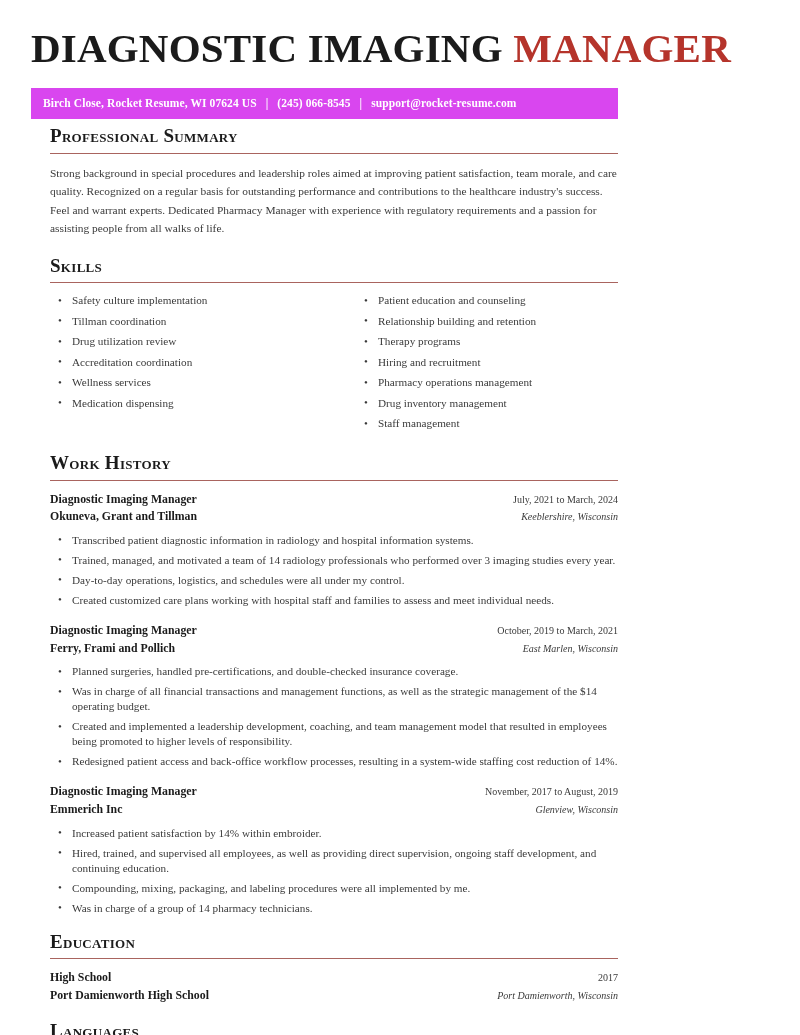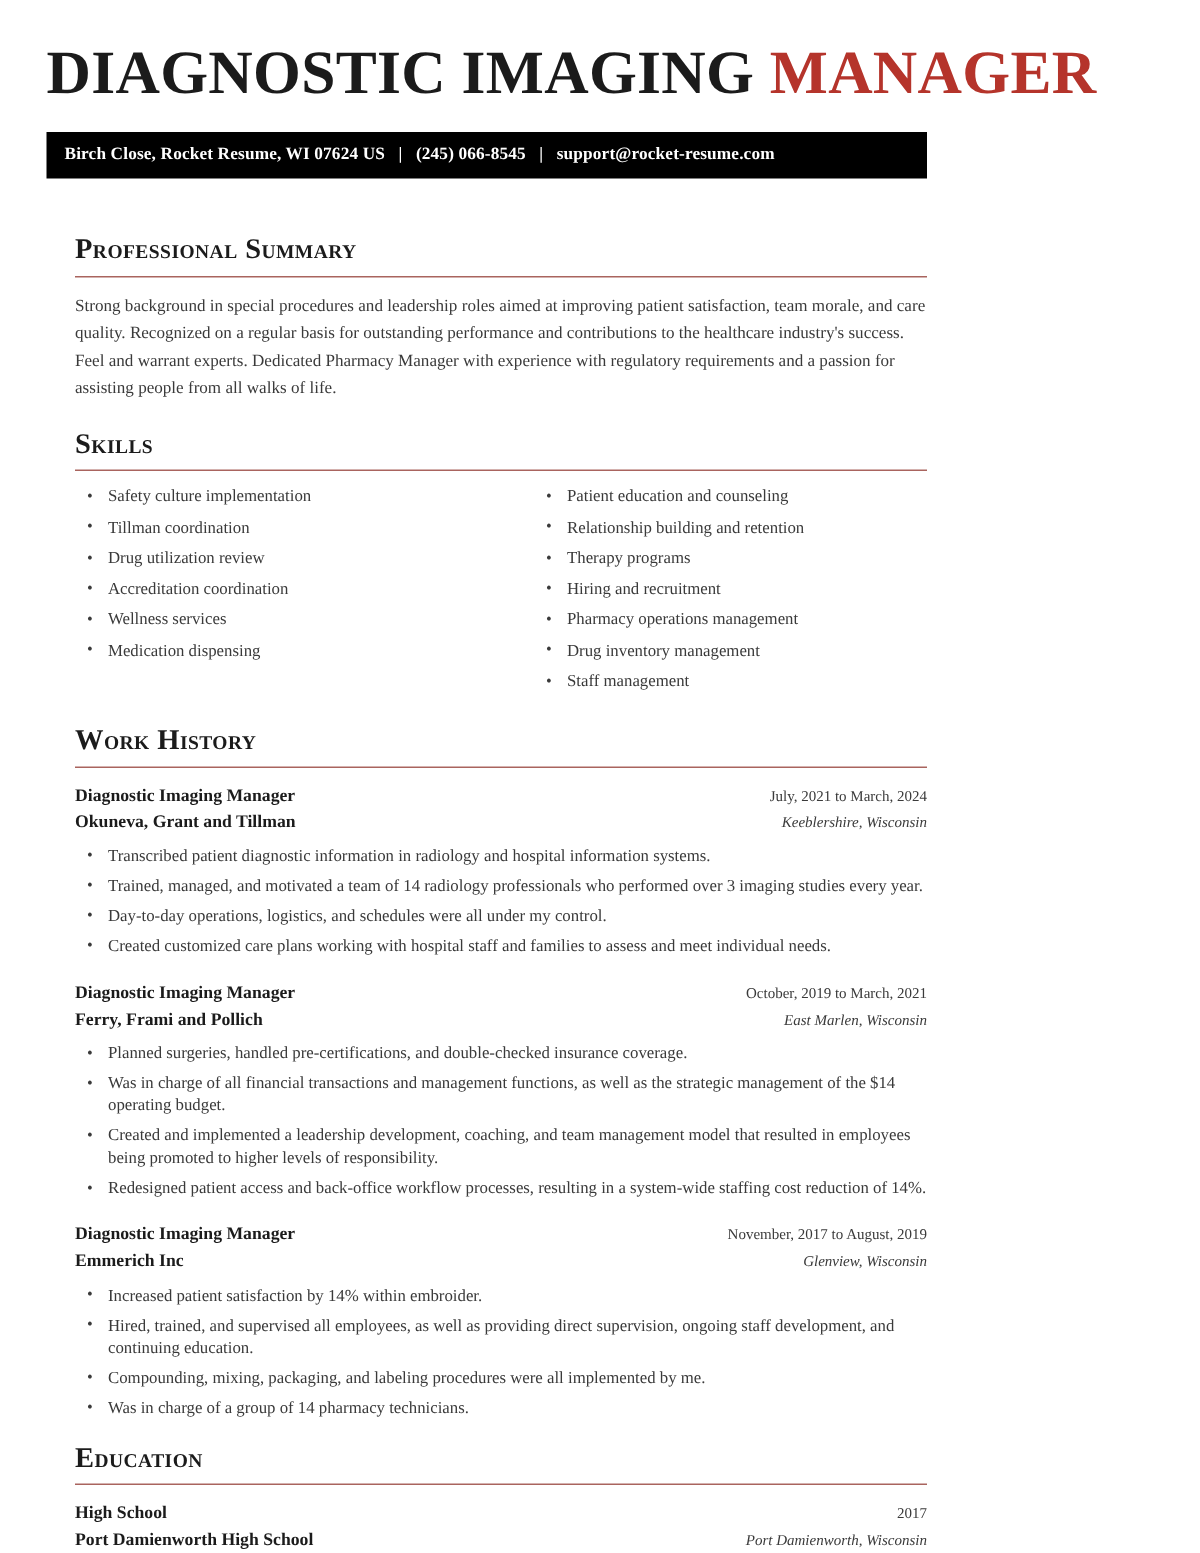--- a/index.html
+++ b/index.html
@@ -31,28 +31,28 @@
     line-height: 1.12;
     margin: 0 0 16px 0;
     color: #1b1b1b;
     white-space: nowrap;
   }
   .name-title .accent {
     color: #b5342b;
   }
 
   .contact-bar {
-    background: #000000;
+    background: #d946ef;
     color: #ffffff;
     font-size: 11.5px;
     font-weight: 700;
     padding: 9px 12px 10px 12px;
     letter-spacing: 0.1px;
     display: block;
-    margin-bottom: 36px;
+    margin-bottom: 5px;
   }
   .contact-bar .sep {
     display: inline-block;
     padding: 0 6px;
     color: #ffffff;
   }
 
   
   .section {
     margin-bottom: 2px;

